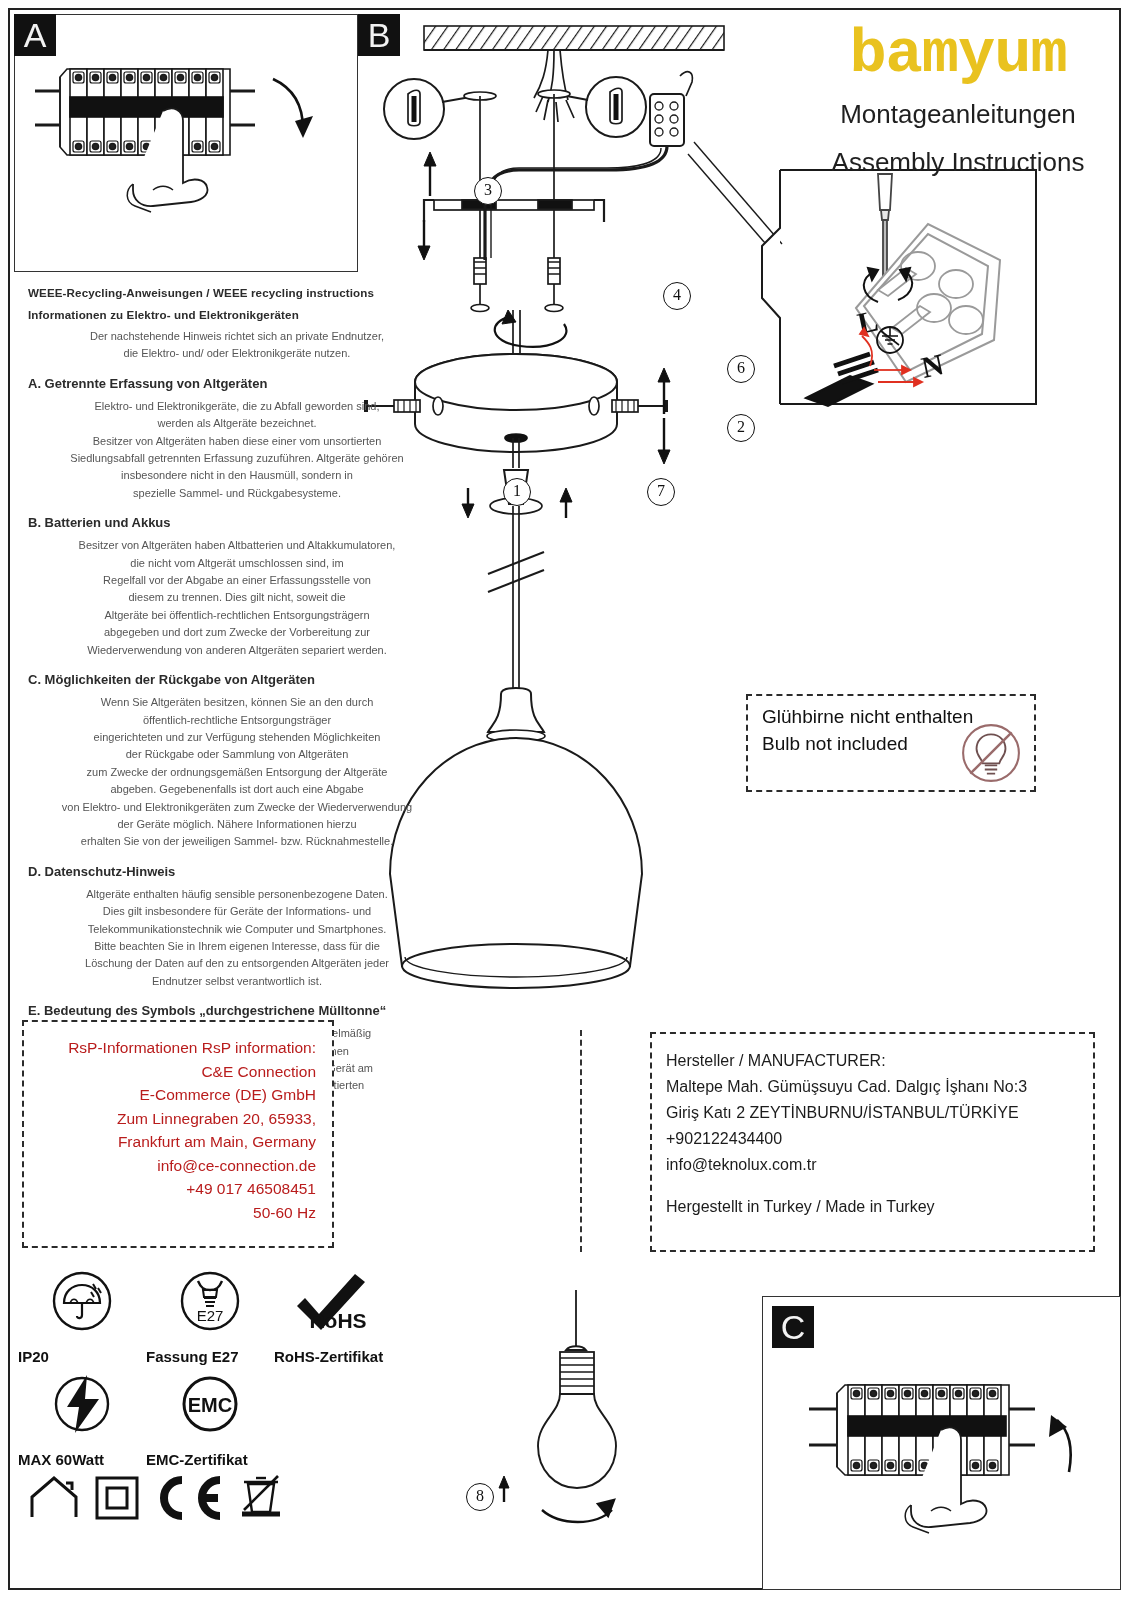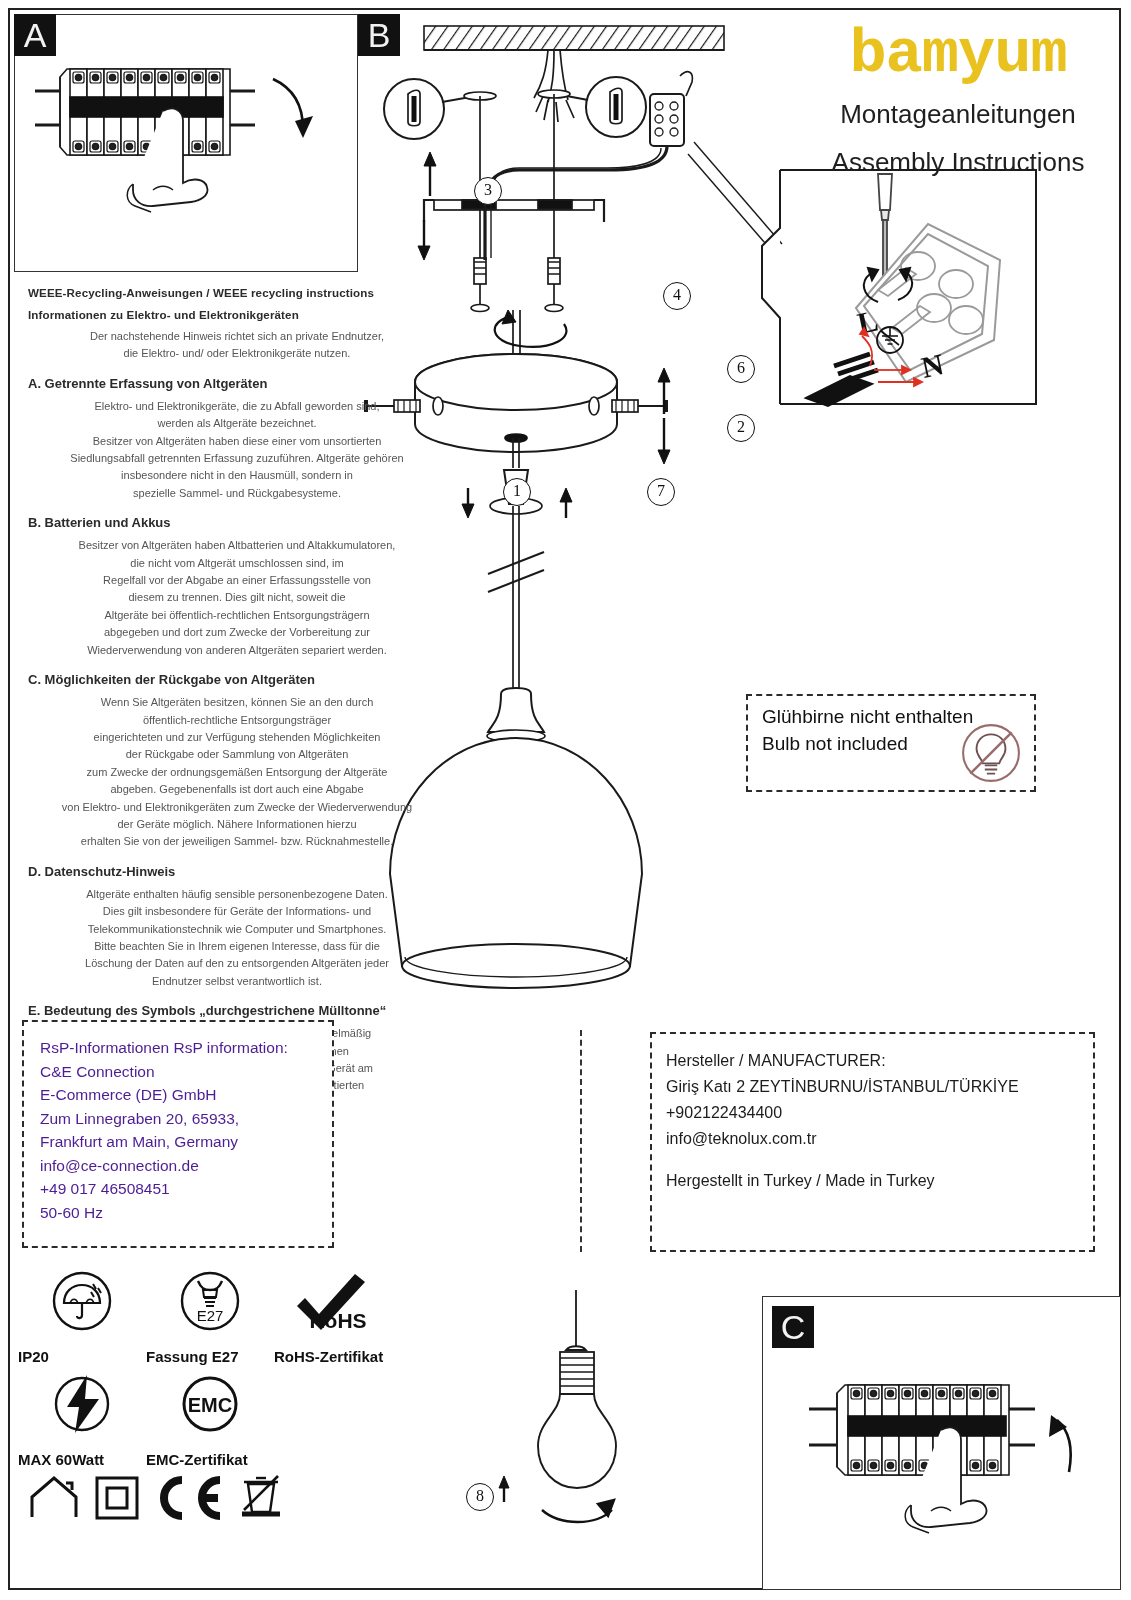--- a/index.html
+++ b/index.html
@@ -126,21 +126,22 @@
     box-sizing: border-box;
   }
   .rsp-box {
     left: 22px; top: 1020px;
     width: 312px; height: 228px;
     padding: 14px 16px;
   }
   .rsp-box div {
     font-size: 15.5px;
     line-height: 1.52;
-    color: #4c1d95;
+    color: #b91c1c;
+    text-align: right;
   }
   .manu-box {
     left: 650px; top: 1032px;
     width: 445px; height: 220px;
     padding: 14px 14px;
   }
   .manu-box div {
     font-size: 16px;
     line-height: 1.62;
     color: #1c1c1c;
@@ -611,20 +612,21 @@
     <div>E-Commerce (DE) GmbH</div>
     <div>Zum Linnegraben 20, 65933,</div>
     <div>Frankfurt am Main, Germany</div>
     <div>info@ce-connection.de</div>
     <div>+49 017 46508451</div>
     <div>50-60 Hz</div>
   </div>
 
   <div class="dashbox manu-box">
     <div>Hersteller / MANUFACTURER:</div>
+    <div>Maltepe Mah. Gümüşsuyu Cad. Dalgıç İşhanı No:3</div>
     <div>Giriş Katı 2 ZEYTİNBURNU/İSTANBUL/TÜRKİYE</div>
     <div>+902122434400</div>
     <div>info@teknolux.com.tr</div>
     <div class="spacer"></div>
     <div>Hergestellt in Turkey / Made in Turkey</div>
   </div>
 
   <div class="divider-v" style="left:580px;top:1030px;height:222px;"></div>
 
   <div class="certs">

